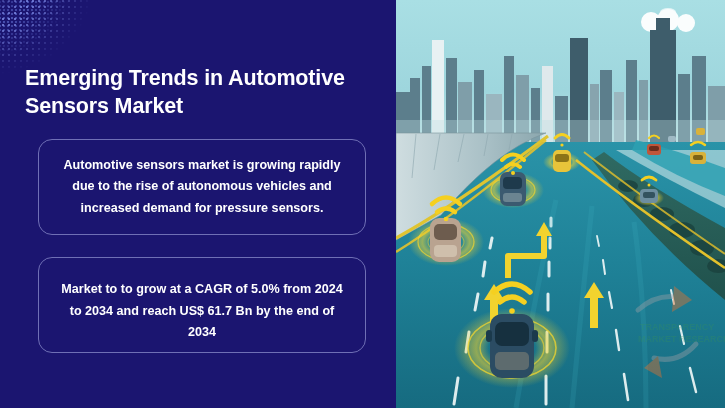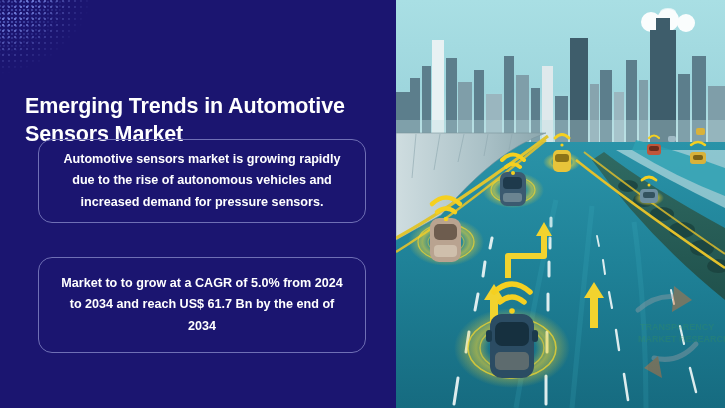--- a/index.html
+++ b/index.html
@@ -53,41 +53,40 @@
 
   .headline {
     position:absolute;
     left:25px; top:64px;
     width:345px;
     color:#ffffff;
     font-size:21.5px;
     font-weight:bold;
     line-height:1.32;
     letter-spacing:-0.15px;
-    margin-top:28px;
   }
 
   .info-box {
     position:absolute;
     left:38px;
     width:328px;
     border:1.2px solid #6f6fb5;
     border-radius:14px;
     color:#ffffff;
     font-size:12.6px;
     font-weight:bold;
     line-height:1.72;
     text-align:center;
     display:flex;
     align-items:center;
     justify-content:center;
     padding:8px 16px;
   }
-  #box-growth { top:139px; height:84px; }
-  #box-cagr   { top:257px; height:96px; }
+  #box-growth { top:139px; height:96px; }
+  #box-cagr   { top:257px; height:96px;align-items:flex-end; }
 
   
   .photo-panel {
     position:absolute; left:396px; top:0;
     width:329px; height:408px;
     overflow:hidden;
     background:#f9a8d4;
   }
   .photo-panel svg { display:block; width:329px; height:408px; }
 </style>

